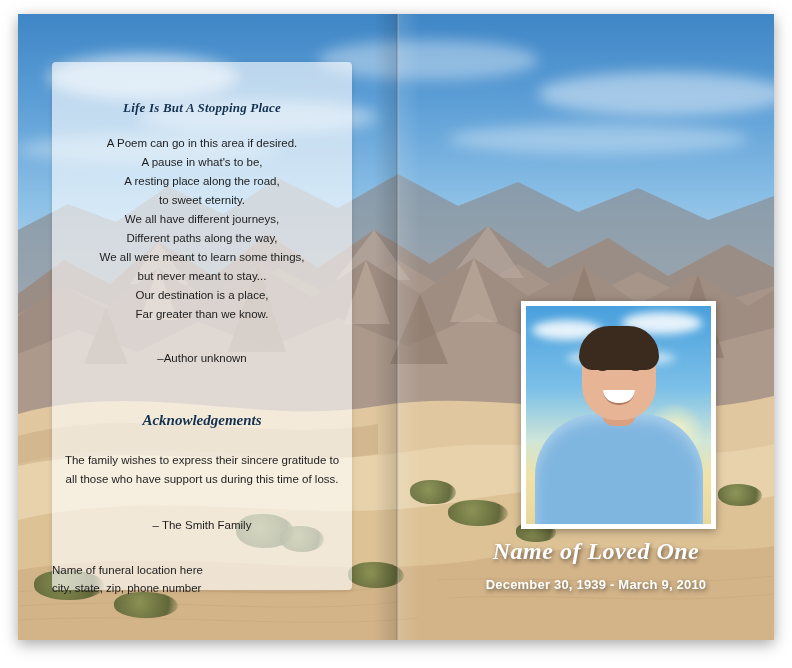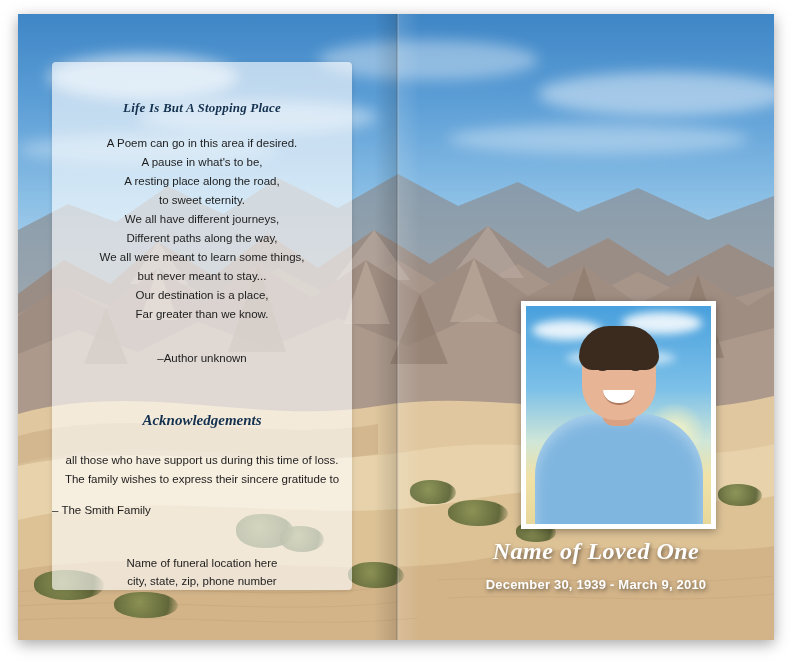--- a/index.html
+++ b/index.html
@@ -168,32 +168,32 @@
   .ack-body {
     text-align: center;
     font-size: 11.5px;
     color: #1d1d1d;
     line-height: 19px;
     margin-top: 22px;
     padding: 0 10px;
   }
 
   .ack-family {
+    text-align: center;
+    font-size: 11.5px;
+    color: #1d1d1d;
+    margin-top: 30px;
+  }
+
+  .venue {
     text-align: left;
     font-size: 11.5px;
     color: #1d1d1d;
-    margin-top: 15px;
-  }
-
-  .venue {
-    text-align: center;
-    font-size: 11.5px;
-    color: #1d1d1d;
     line-height: 18px;
-    margin-top: 38px;
+    margin-top: 30px;
   }
 
   
   .front-panel {
     position: absolute;
     left: 400px;
     top: 0;
     width: 356px;
     height: 626px;
     z-index: 22;
@@ -456,22 +456,22 @@
         <span class="line">but never meant to stay...</span>
         <span class="line">Our destination is a place,</span>
         <span class="line">Far greater than we know.</span>
       </div>
 
       <div class="poem-author">–Author unknown</div>
 
       <div class="ack-title">Acknowledgements</div>
 
       <div class="ack-body">
+        <span class="line">The family wishes to express their sincere gratitude to</span>
         <span class="line">all those who have support us during this time of loss.</span>
-        <span class="line">The family wishes to express their sincere gratitude to</span>
       </div>
 
       <div class="ack-family">– The Smith Family</div>
 
       <div class="venue">
         <span class="line">Name of funeral location here</span>
         <span class="line">city, state, zip, phone number</span>
       </div>
     </div>
 

